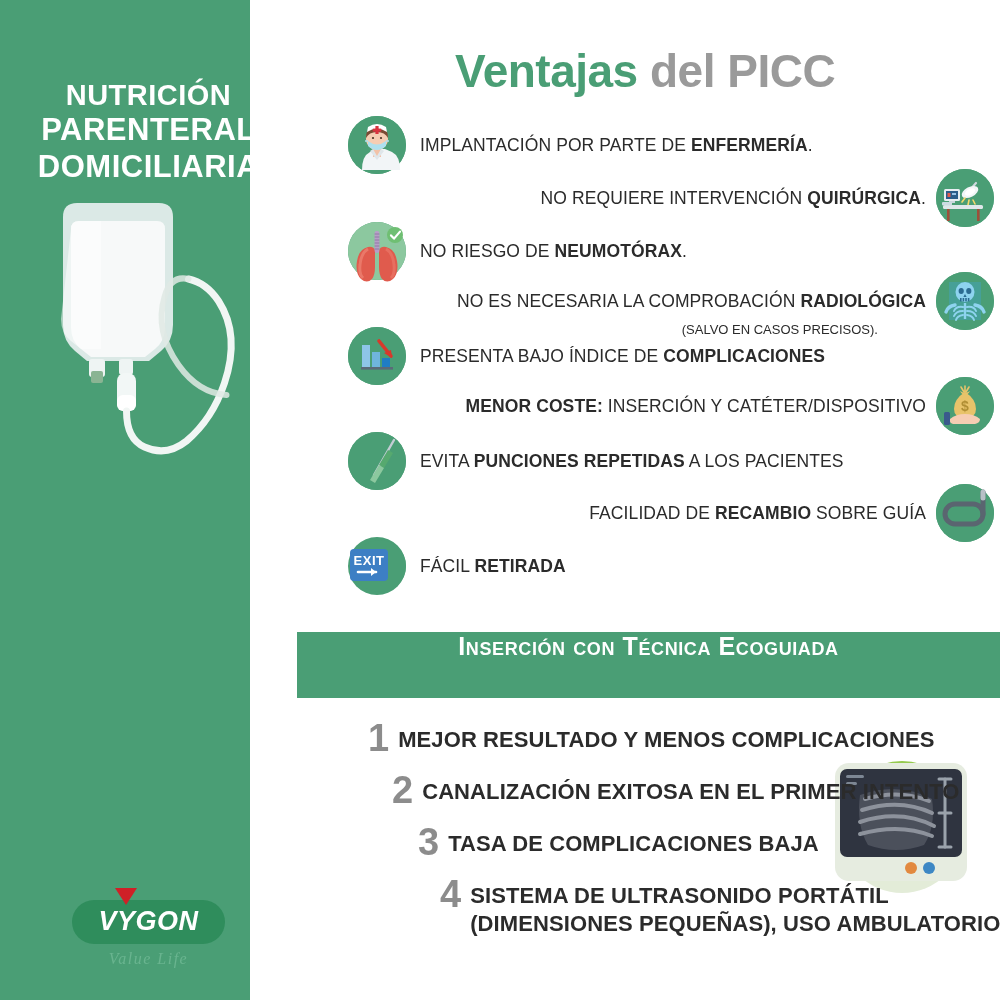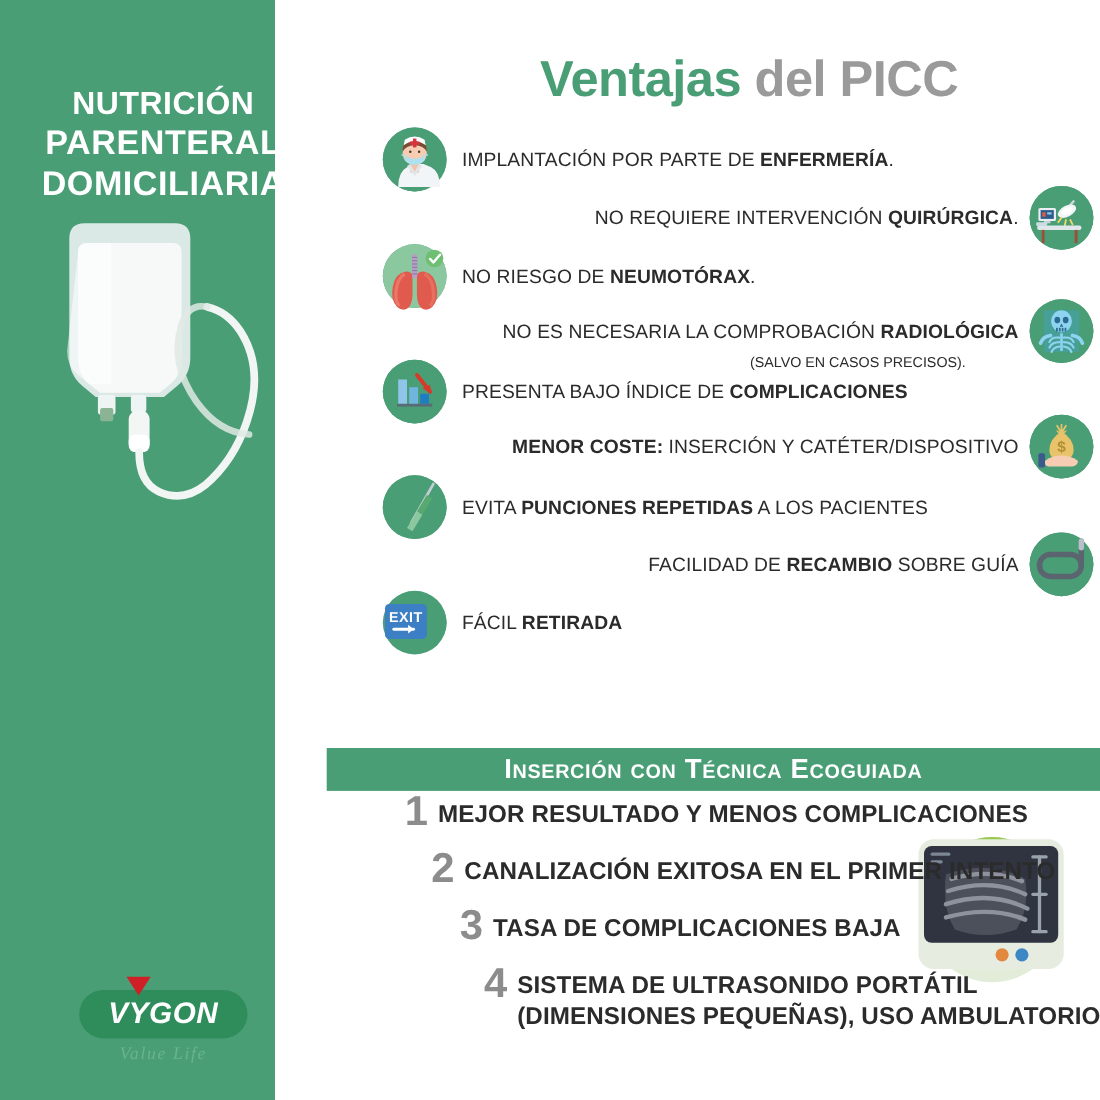--- a/index.html
+++ b/index.html
@@ -94,21 +94,20 @@
   }
 
   
   .main-title {
     position: absolute;
     left: 455px; top: 44px;
     font-size: 46px;
     font-weight: 700;
     letter-spacing: -0.5px;
     font-family: "Liberation Sans", sans-serif;
-    margin-left: 36px;
   }
   .main-title .g { color: #4a9e75; }
   .main-title .gr { color: #9a9a9a; }
 
   
   .adv-list {
     position: absolute;
     left: 300px; top: 110px;
     width: 700px; height: 510px;
   }
@@ -146,26 +145,24 @@
     font-size: 13px;
     color: #2b2b2b;
     white-space: nowrap;
     font-family: "Liberation Sans", sans-serif;
   }
 
   
   .band {
     position: absolute;
     left: 297px; top: 632px;
-    width: 703px; height: 39px;
+    width: 703px; height: 66px;
     background: #4a9e75;
     display: flex;
-    align-items: center;
     justify-content: center;
-    margin-top: 48px;
   }
   .band-text {
     color: #ffffff;
     font-size: 25px;
     font-weight: 700;
     font-variant: small-caps;
     letter-spacing: 0.6px;
     font-family: "Liberation Sans", sans-serif;
   }
 

